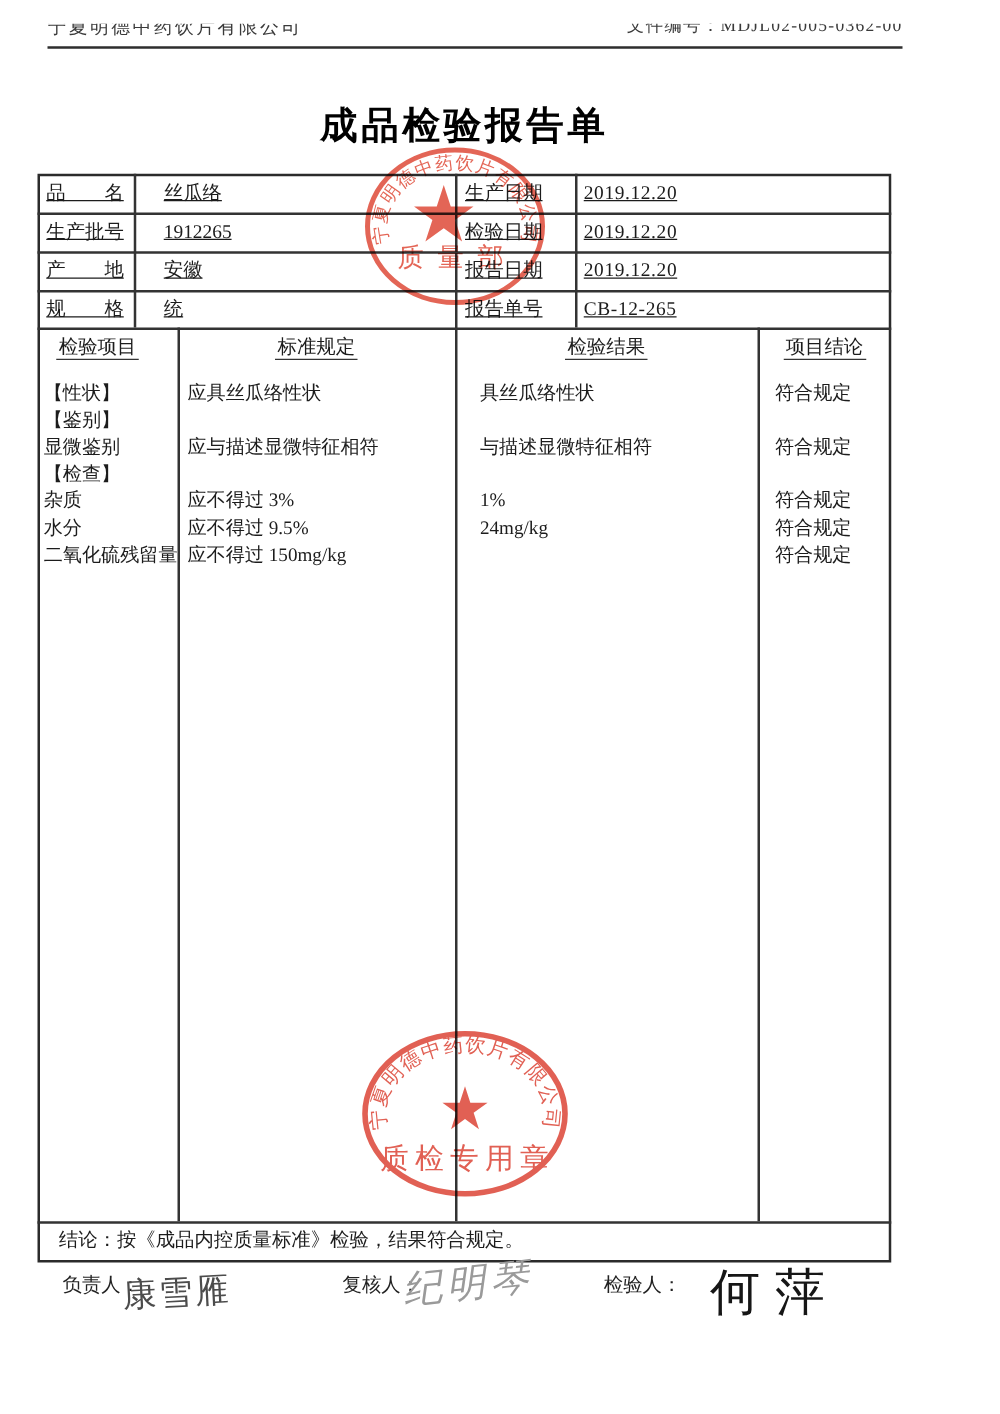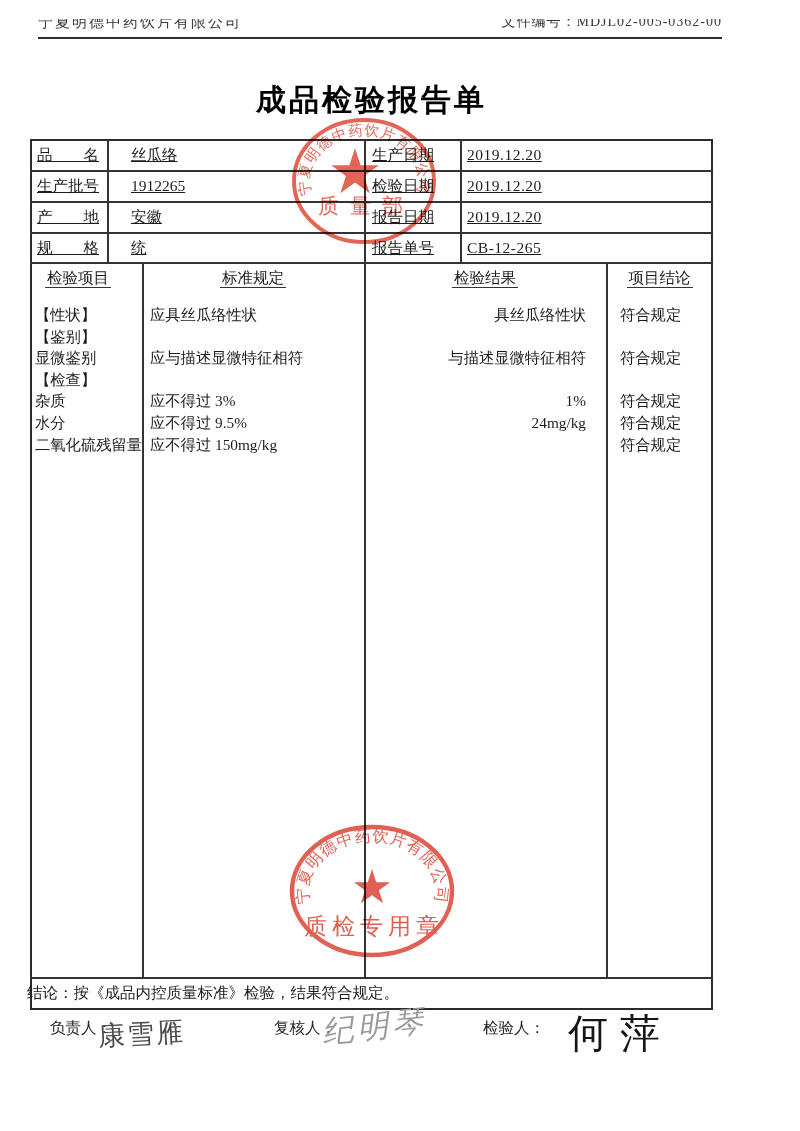--- a/index.html
+++ b/index.html
@@ -46,25 +46,25 @@
   .ih{position:absolute;top:265px;height:25px;line-height:25px;text-align:center;font-size:15.5px;}
   .ih span{border-bottom:1.5px solid #333;padding:0 2px 1px 2px;}
   .ih0{left:30px;width:96px;}
   .ih1{left:142px;width:222px;}
   .ih2{left:364px;width:242px;}
   .ih3{left:606px;width:107px;}
   
   .bcol{position:absolute;top:292px;height:680px;font-size:15.3px;box-sizing:border-box;padding-top:12px;}
   .bc0{left:35px;width:106px;}
   .bc1{left:150px;width:212px;}
-  .bc2{left:352px;width:234px;text-align:right;}
+  .bc2{left:384px;width:234px;}
   .bc3{left:620px;width:92px;}
   .bline{min-height:21.6px;line-height:21.6px;white-space:nowrap;font-family:Liberation Serif, serif;}
   
-  .concl{position:absolute;left:18px;top:977px;width:683px;height:33px;line-height:32px;
+  .concl{position:absolute;left:38px;top:977px;width:683px;height:33px;line-height:32px;
          padding-left:9px;box-sizing:border-box;font-size:15.5px;}
   
   .sig-label{position:absolute;top:1018px;font-size:15.5px;color:#222;margin-left:12px;}
   .sl0{left:38px}.sl1{left:262px}.sl2{left:471px}
   .sig-name{position:absolute;white-space:nowrap;}
   .sn0{left:98px;top:1016px;font-size:27px;color:#4c4c4c;transform:rotate(-3deg);letter-spacing:2px;}
   .sn1{left:322px;top:1006px;font-size:31px;color:#9a9a9a;font-style:italic;transform:rotate(-6deg);letter-spacing:4px;}
   .sn2{left:568px;top:1006px;font-size:40px;color:#161616;letter-spacing:12px;}
   
   .stamp{position:absolute;mix-blend-mode:multiply;opacity:0.88;}

